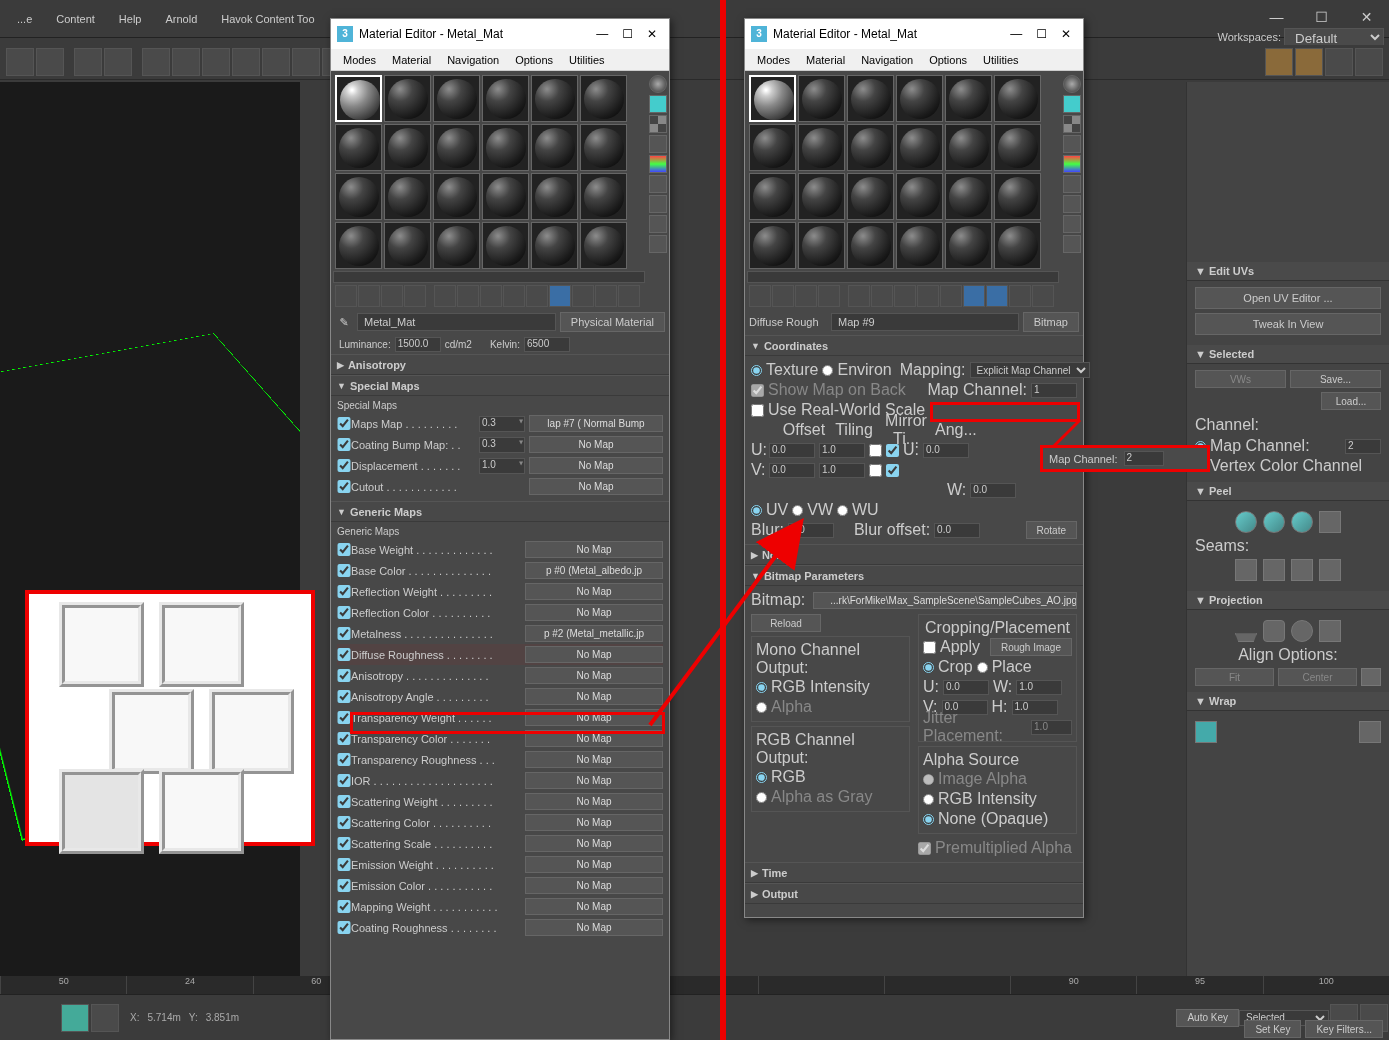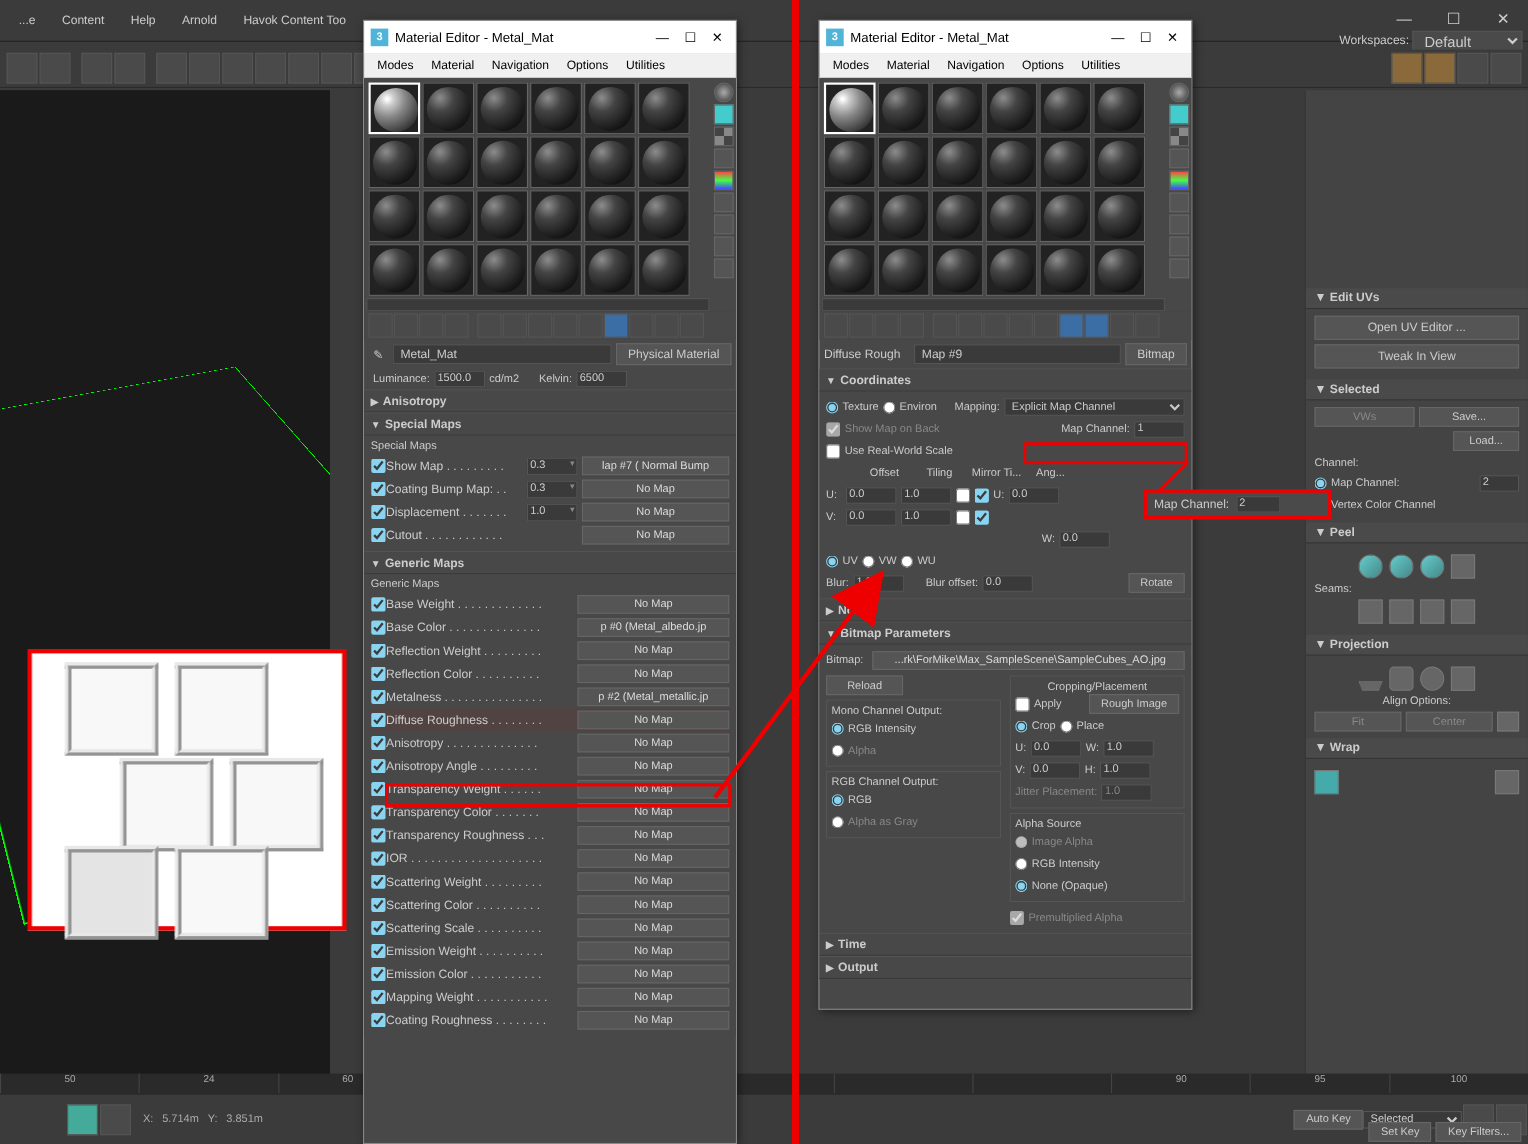--- a/index.html
+++ b/index.html
@@ -67,21 +67,21 @@
 .map-row { display: flex; align-items: center; height: 21px; font-size: 11px; }
 .map-row .chk { width: 14px; accent-color: #89d4f0; }
 .map-row .lbl { flex: 0 0 128px; white-space: nowrap; overflow: hidden; }
 .spinner { width: 46px; height: 16px; background: #3a3a3a; border: 1px solid #555; color: #ccc; font-size: 10px; padding: 0 2px; position: relative; }
 .spinner::after { content: "▸"; position: absolute; right: 1px; top: 0; font-size: 8px; color: #888; transform: rotate(90deg); }
 .map-btn { flex: 1; height: 17px; background: #555; border: 1px solid #666; color: #ddd; font-size: 10px; text-align: center; line-height: 15px; margin-left: 4px; }
 
 
 .coord-row { display: flex; align-items: center; height: 20px; gap: 4px; font-size: 10px; }
 .radio { width: 11px; height: 11px; accent-color: #89d4f0; }
-.small-label { font-size: 10px; color: #ccc; }
+.small-label { font-size: 16px; color: #ccc; }
 .num-field { width: 46px; height: 15px; background: #3a3a3a; border: 1px solid #555; color: #ccc; font-size: 10px; padding: 0 2px; }
 .select-field { background: #3a3a3a; border: 1px solid #555; color: #ccc; height: 16px; font-size: 10px; padding: 0 2px; }
 .btn-generic { background: #555; border: 1px solid #666; color: #ccc; font-size: 10px; height: 18px; padding: 0 10px; }
 .chk2 { accent-color: #89d4f0; }
 
 
 .cmd-panel { position: absolute; right: 0; top: 82px; width: 203px; bottom: 48px; background: #444; border-left: 1px solid #333; overflow-y: auto; color: #ccc; font-size: 11px; }
 .cmd-rollout-h { background: #4a4a4a; padding: 3px 8px; font-weight: bold; border-bottom: 1px solid #333; }
 .cmd-body { padding: 6px 8px; }
 .cmd-btn { width: 100%; background: #555; border: 1px solid #666; color: #ccc; height: 22px; font-size: 11px; margin-bottom: 4px; }
@@ -301,21 +301,21 @@
   <div class="rollout">
     <div class="rollout-header">
         <span class="tri">▼</span>
         <span>Special Maps</span>
       </div>
     <div class="rollout-body">
       <div style="font-size:10px;margin-bottom:2px">Special Maps</div>
       <div id="special-maps-rows">
           <div class="map-row">
             <input type="checkbox" class="chk" checked="" style="">
-    <span class="lbl">Show Map . . . . . . . . .</span>
+    <span class="lbl">Maps Map . . . . . . . . .</span>
     <div class="spinner">0.3</div>
     <div class="map-btn">lap #7 ( Normal Bump</div>
           </div>
           <div class="map-row">
             <input type="checkbox" class="chk" checked="" style="">
     <span class="lbl">Coating Bump Map: . .</span>
     <div class="spinner">0.3</div>
     <div class="map-btn">No Map</div>
           </div>
           <div class="map-row">

